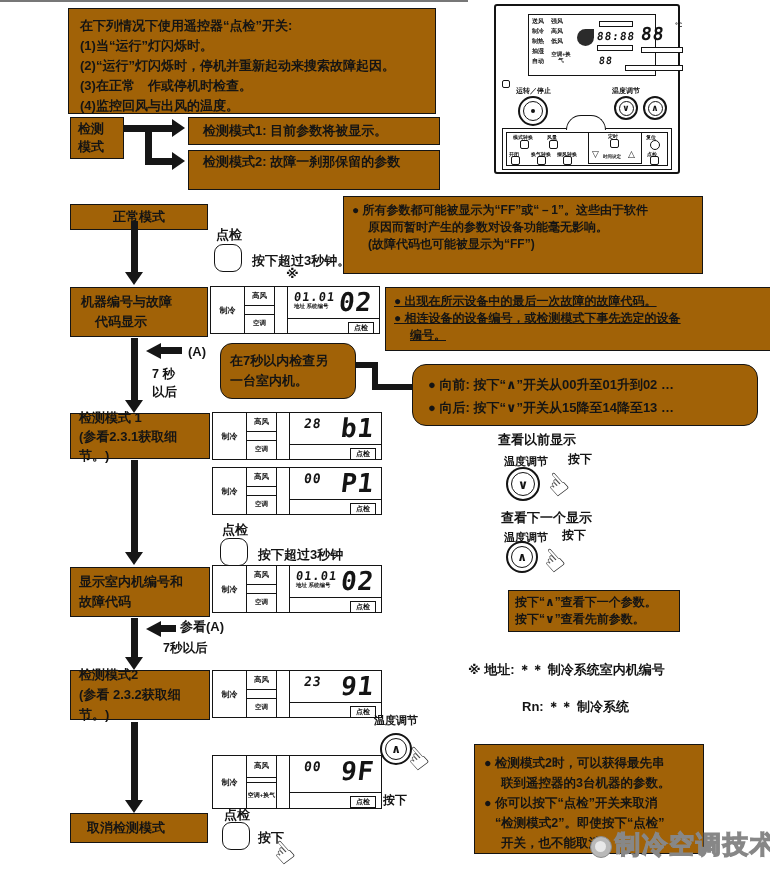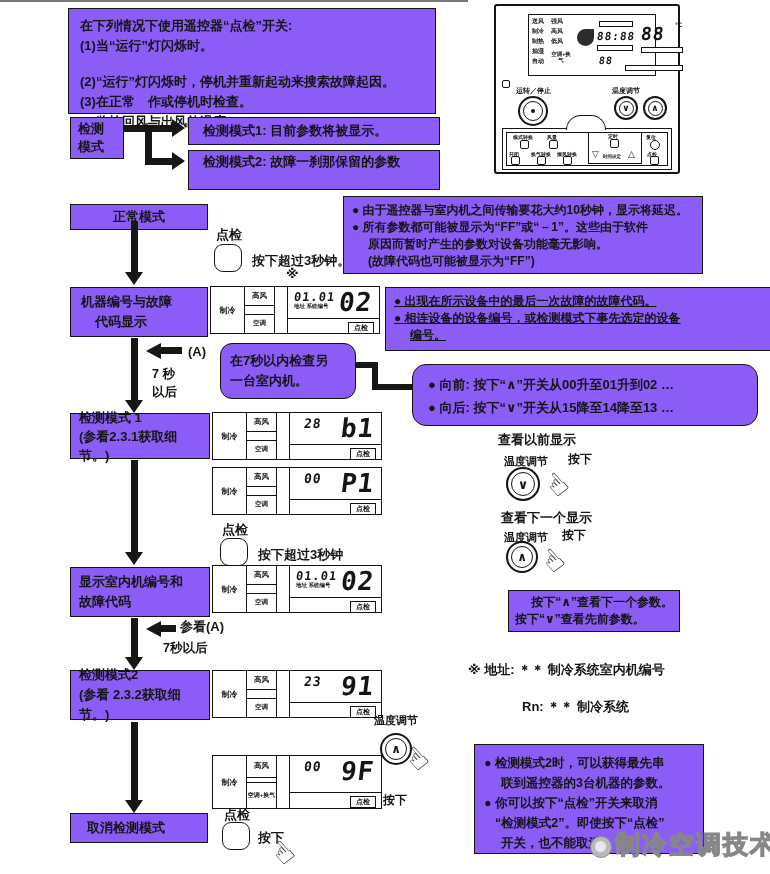--- a/index.html
+++ b/index.html
@@ -1,19 +1,19 @@
 <!DOCTYPE html>
 <html><head>
 <meta charset="utf-8">
 <style>
   html,body{margin:0;padding:0;background:#fff;}
   #root{position:relative;width:770px;height:874px;background:#fff;overflow:hidden;
         font-family:"Liberation Sans","DejaVu Sans",sans-serif;color:#141414;font-weight:600;}
   .abs{position:absolute;}
-  .box{position:absolute;border:1.6px solid #141414;background:#8b5cf6;box-sizing:border-box;}
+  .box{position:absolute;border:1.6px solid #141414;background:#a16207;box-sizing:border-box;}
   .rbox{border-radius:12px;}
   .txt{position:absolute;white-space:nowrap;}
   .fs11{font-size:11px;} .fs12{font-size:12px;} .fs125{font-size:12.5px;} .fs13{font-size:13px;}
   .center{display:flex;align-items:center;justify-content:center;}
   .col{display:flex;flex-direction:column;justify-content:center;}
   
   .vbar{position:absolute;width:7px;background:#161616;}
   .hbar{position:absolute;height:7px;background:#161616;}
   .hbar6{position:absolute;height:6px;background:#161616;}
   .vbar6{position:absolute;width:6px;background:#161616;}
@@ -55,21 +55,21 @@
 </head>
 <body>
 
 <div id="root">
 
   <div class="abs" style="left:0;top:0;width:468px;height:1.5px;background:#777;"></div>
 
   <div class="box" style="left:68px;top:8px;width:368px;height:106px;padding:7px 11px;">
     <div class="fs13" style="line-height:20px;">在下列情况下使用遥控器“点检”开关:</div>
     <div class="fs13" style="line-height:20px;">(1)当“运行”灯闪烁时。</div>
-    <div class="fs13" style="line-height:20px;margin-top:16px;">(2)“运行”灯闪烁时，停机并重新起动来搜索故障起因。</div>
+    <div class="fs13" style="line-height:20px;">(2)“运行”灯闪烁时，停机并重新起动来搜索故障起因。</div>
     <div class="fs13" style="line-height:20px;">(3)在正常　作或停机时检查。</div>
     <div class="fs13" style="line-height:20px;">(4)监控回风与出风的温度。</div>
   </div>
 
   <div class="rc">
     <div class="b" style="left:0;top:0;width:186px;height:170px;border-width:2px;border-radius:3px;"></div>
 
     <div class="b" style="left:34px;top:10px;width:128px;height:62px;">
       <div class="t" style="left:3px;top:2px;font-size:6px;">送风</div>
       <div class="t" style="left:3px;top:12px;font-size:6px;">制冷</div>
@@ -146,21 +146,20 @@
   </div>
   <div class="box fs13" style="left:188px;top:150px;width:252px;height:40px;padding:2px 0 0 14px;line-height:18px;">
     <div>检测模式2: 故障一刹那保留的参数</div>
   </div>
 
   <div class="box center fs13" style="left:70px;top:204px;width:138px;height:26px;">
     <span>正常模式</span>
   </div>
 
   <div class="box" style="left:343px;top:196px;width:360px;height:78px;padding:5px 8px;">
-    <div class="fs12" style="line-height:17px;">● 由于遥控器与室内机之间传输要花大约10秒钟，显示将延迟。</div>
     <div class="fs12" style="line-height:17px;">● 所有参数都可能被显示为“FF”或“－1”。这些由于软件</div>
     <div class="fs12" style="line-height:17px;padding-left:16px;">原因而暂时产生的参数对设备功能毫无影响。</div>
     <div class="fs12" style="line-height:17px;padding-left:16px;">(故障代码也可能被显示为“FF”)</div>
   </div>
 
   <div class="vbar" style="left:131px;top:221px;height:51px;"></div>
   <div class="head-down" style="left:125px;top:272px;"></div>
 
   <div class="txt fs13" style="left:216px;top:226px;">点检</div>
   <div class="chkbtn" style="left:214px;top:244px;"></div>
@@ -287,21 +286,21 @@
     <div class="gap"></div>
     <div class="main">
       <div class="small"><span class="seg">01.01</span><span class="lbl">地址 系统编号</span></div>
       <span class="big seg">02</span>
       <div class="hr"></div>
       <span class="chk">点检</span>
     </div>
   </div>
 
   <div class="box" style="left:508px;top:590px;width:172px;height:42px;padding:3px 6px;">
-    <div class="fs12" style="line-height:17px;text-align:right;">按下“∧”查看下一个参数。</div>
+    <div class="fs12" style="line-height:17px;">按下“∧”查看下一个参数。</div>
     <div class="fs12" style="line-height:17px;">按下“∨”查看先前参数。</div>
   </div>
 
   <div class="tri-left" style="left:146px;top:621px;"></div>
   <div class="hbar" style="left:160px;top:625px;width:16px;"></div>
   <div class="txt fs13" style="left:180px;top:618px;">参看(A)</div>
   <div class="txt fs125" style="left:163px;top:640px;">7秒以后</div>
 
   <div class="vbar" style="left:131px;top:618px;height:39px;"></div>
   <div class="head-down" style="left:125px;top:657px;"></div>

